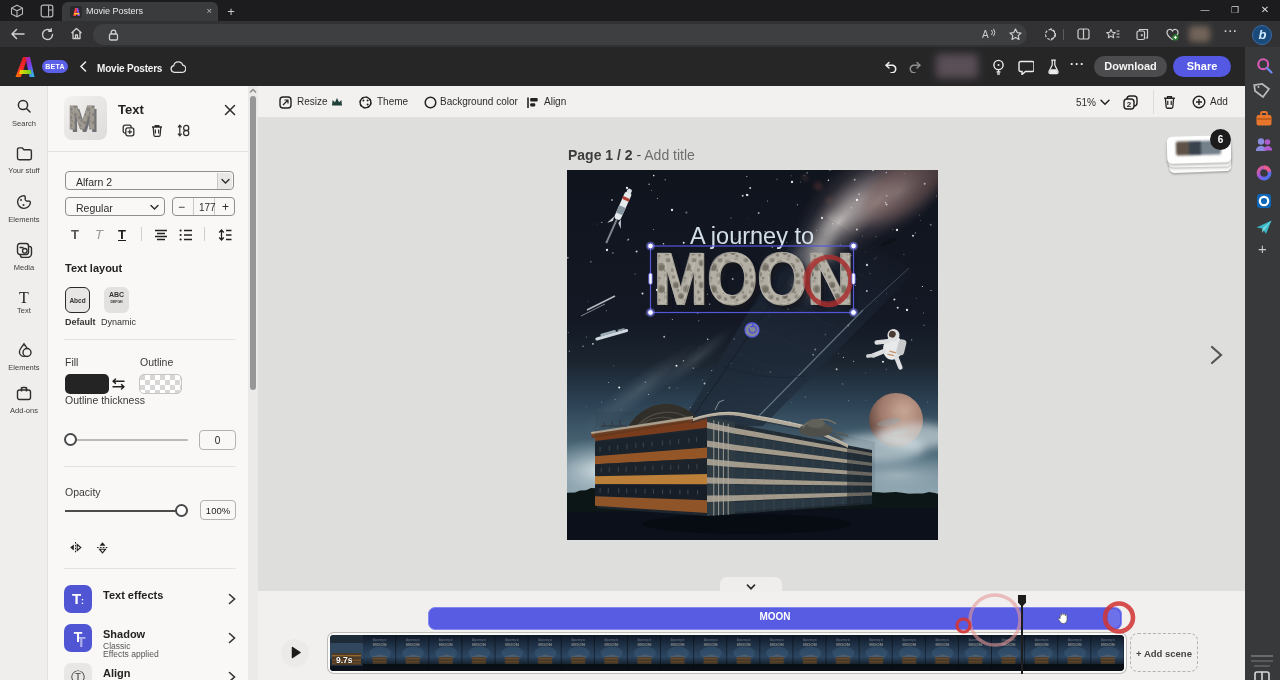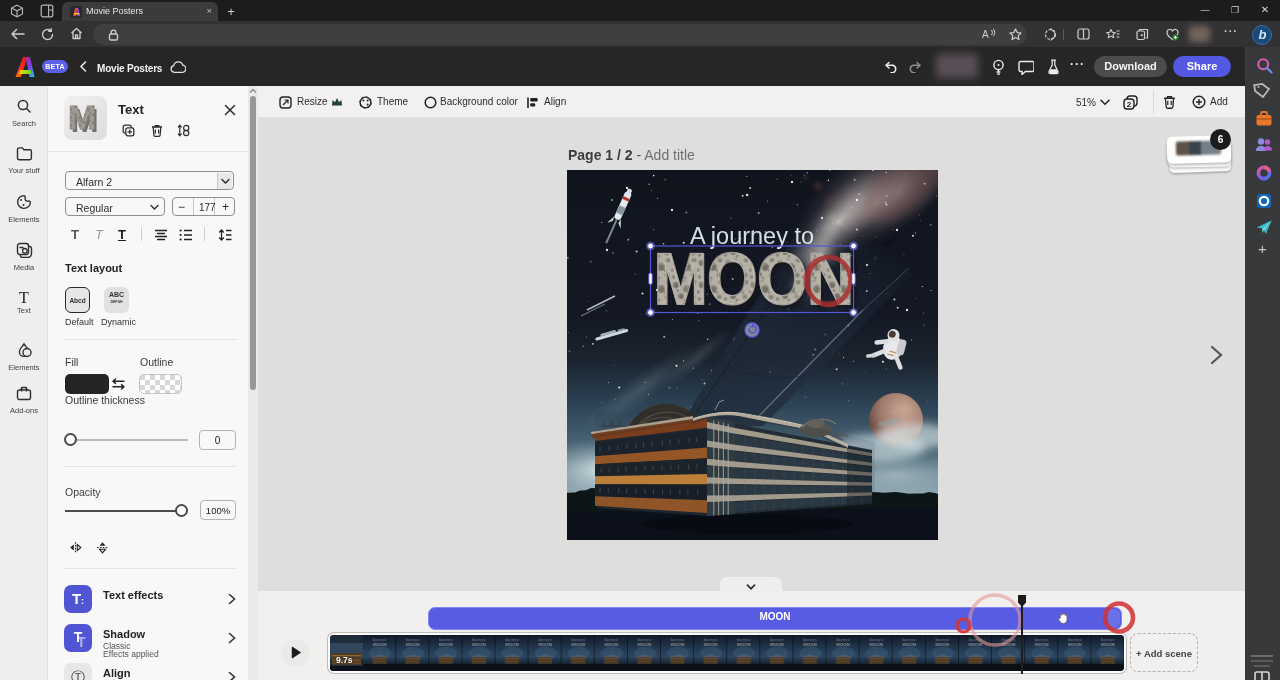--- a/index.html
+++ b/index.html
@@ -292,21 +292,21 @@
       </svg>
 
     <div class="abs" style="left:17px;top:176px;font-size:11px;font-weight:bold;color:#222;">Text layout</div>
     <div class="abs" style="left:17px;top:201px;width:25px;height:26px;border:1.5px solid #2a2a2a;border-radius:6px;background:#e7e6e4;">
         <div style="font-size:6.5px;font-weight:bold;color:#333;text-align:center;margin-top:9px;">Abcd</div>
       </div>
     <div class="abs" style="left:56px;top:201px;width:25px;height:26px;border-radius:6px;background:#e2e1df;">
         <div style="font-size:7px;font-weight:bold;color:#333;text-align:center;margin-top:6px;line-height:4px;">ABC</div>
         <div style="font-size:3.5px;font-weight:bold;color:#333;text-align:center;margin-top:3px;">DEFGH</div>
       </div>
-    <div class="abs" style="left:17px;top:231px;width:26px;font-size:9px;color:#333;text-align:center;">Default</div>
+    <div class="abs" style="left:17px;top:231px;width:26px;font-size:9px;color:#333;text-align:center;font-weight:bold;">Default</div>
     <div class="abs" style="left:53px;top:231px;width:32px;font-size:9px;color:#333;text-align:center;">Dynamic</div>
     <div class="divh" style="top:253px;left:16px;width:172px;"></div>
 
     <div class="abs" style="left:17px;top:270px;font-size:10.5px;color:#3a3a3a;">Fill</div>
     <div class="abs" style="left:92px;top:270px;font-size:10.5px;color:#3a3a3a;">Outline</div>
     <div class="abs" style="left:17px;top:288px;width:44px;height:20px;border-radius:5px;background:#242424;"></div>
     <svg class="abs" style="left:64px;top:292px;" width="13" height="12" viewBox="0 0 13 12">
         <path d="M3.5 1 L1 3.2 L3.5 5.4 M1.3 3.2 H12 M9.5 6.6 L12 8.8 L9.5 11 M11.7 8.8 H1" stroke="#222" stroke-width="1.4" fill="none" stroke-linejoin="round" stroke-linecap="round"></path>
       </svg>
     <div class="abs" style="left:91px;top:288px;width:43px;height:20px;border-radius:5px;border:1px solid #c6c5c3;background:conic-gradient(#fff 90deg,#d8d7d5 90deg 180deg,#fff 180deg 270deg,#d8d7d5 270deg) 0 0/10px 10px;"></div>

